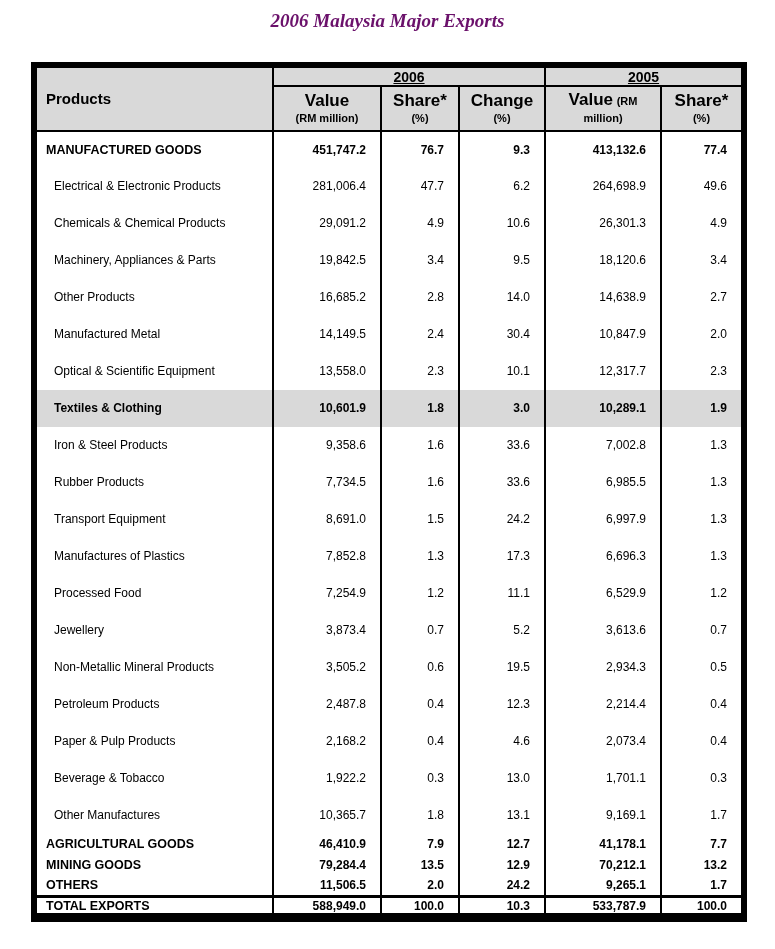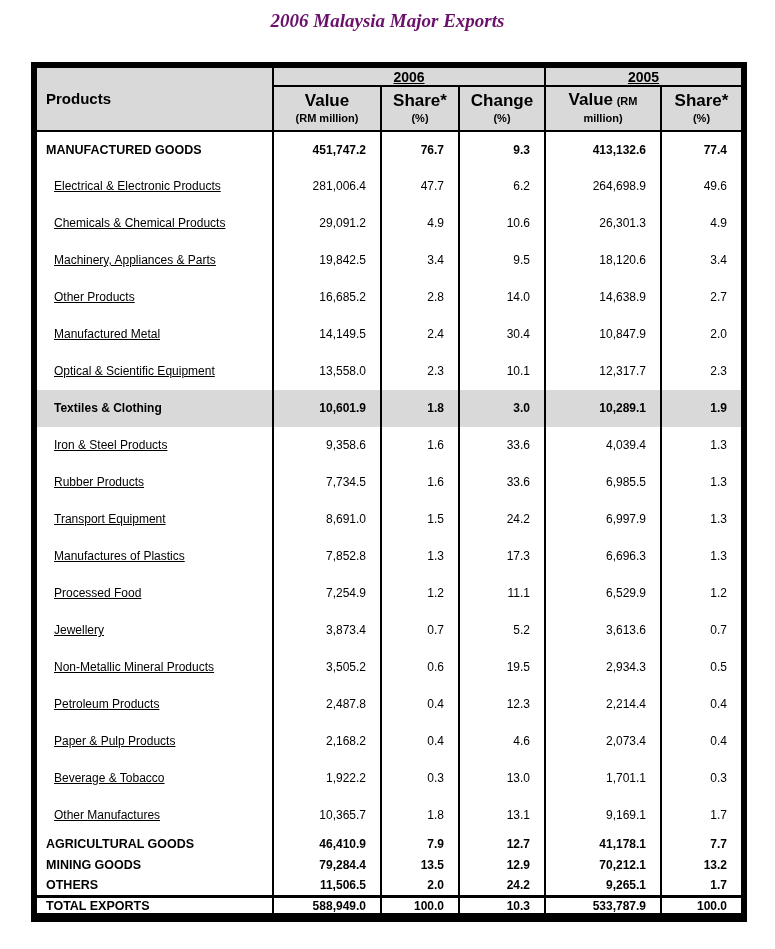--- a/index.html
+++ b/index.html
@@ -82,21 +82,21 @@
   .cell-label { text-align: left; padding-left: 9px; }
   .cell-num   { text-align: right; padding-right: 14px; }
 
   tr.row-category td, tr.row-highlight td,
   tr.row-compact td,  tr.row-total td { font-weight: bold; }
 
   tr.row-category td, tr.row-item td, tr.row-highlight td { height: 37px; }
   tr.row-compact td { height: 21px; }
   tr.row-total td   { height: 21px; border-top: 3px solid var(--border-color); }
 
-  tr.row-item .cell-label { padding-left: 17px; text-decoration: underline; }
+  tr.row-item .cell-label { padding-left: 17px; }
   tr.row-highlight .cell-label { padding-left: 17px; }
   tr.row-highlight td { background: var(--highlight-bg); }
   tr.row-category .cell-label, tr.row-compact .cell-label, tr.row-total .cell-label {
     font-size: 12.5px;
   }
 </style>
 </head>
 <body>
 
 <div class="page-title">2006 Malaysia Major Exports</div>
@@ -202,21 +202,21 @@
         <td class="cell-num bl">1.8</td>
         <td class="cell-num bl">3.0</td>
         <td class="cell-num bl">10,289.1</td>
         <td class="cell-num bl">1.9</td>
       </tr>
       <tr class="row-item">
         <td class="cell-label">Iron &amp; Steel Products</td>
         <td class="cell-num bl">9,358.6</td>
         <td class="cell-num bl">1.6</td>
         <td class="cell-num bl">33.6</td>
-        <td class="cell-num bl">4,039.4</td>
+        <td class="cell-num bl">7,002.8</td>
         <td class="cell-num bl">1.3</td>
       </tr>
       <tr class="row-item">
         <td class="cell-label">Rubber Products</td>
         <td class="cell-num bl">7,734.5</td>
         <td class="cell-num bl">1.6</td>
         <td class="cell-num bl">33.6</td>
         <td class="cell-num bl">6,985.5</td>
         <td class="cell-num bl">1.3</td>
       </tr>

